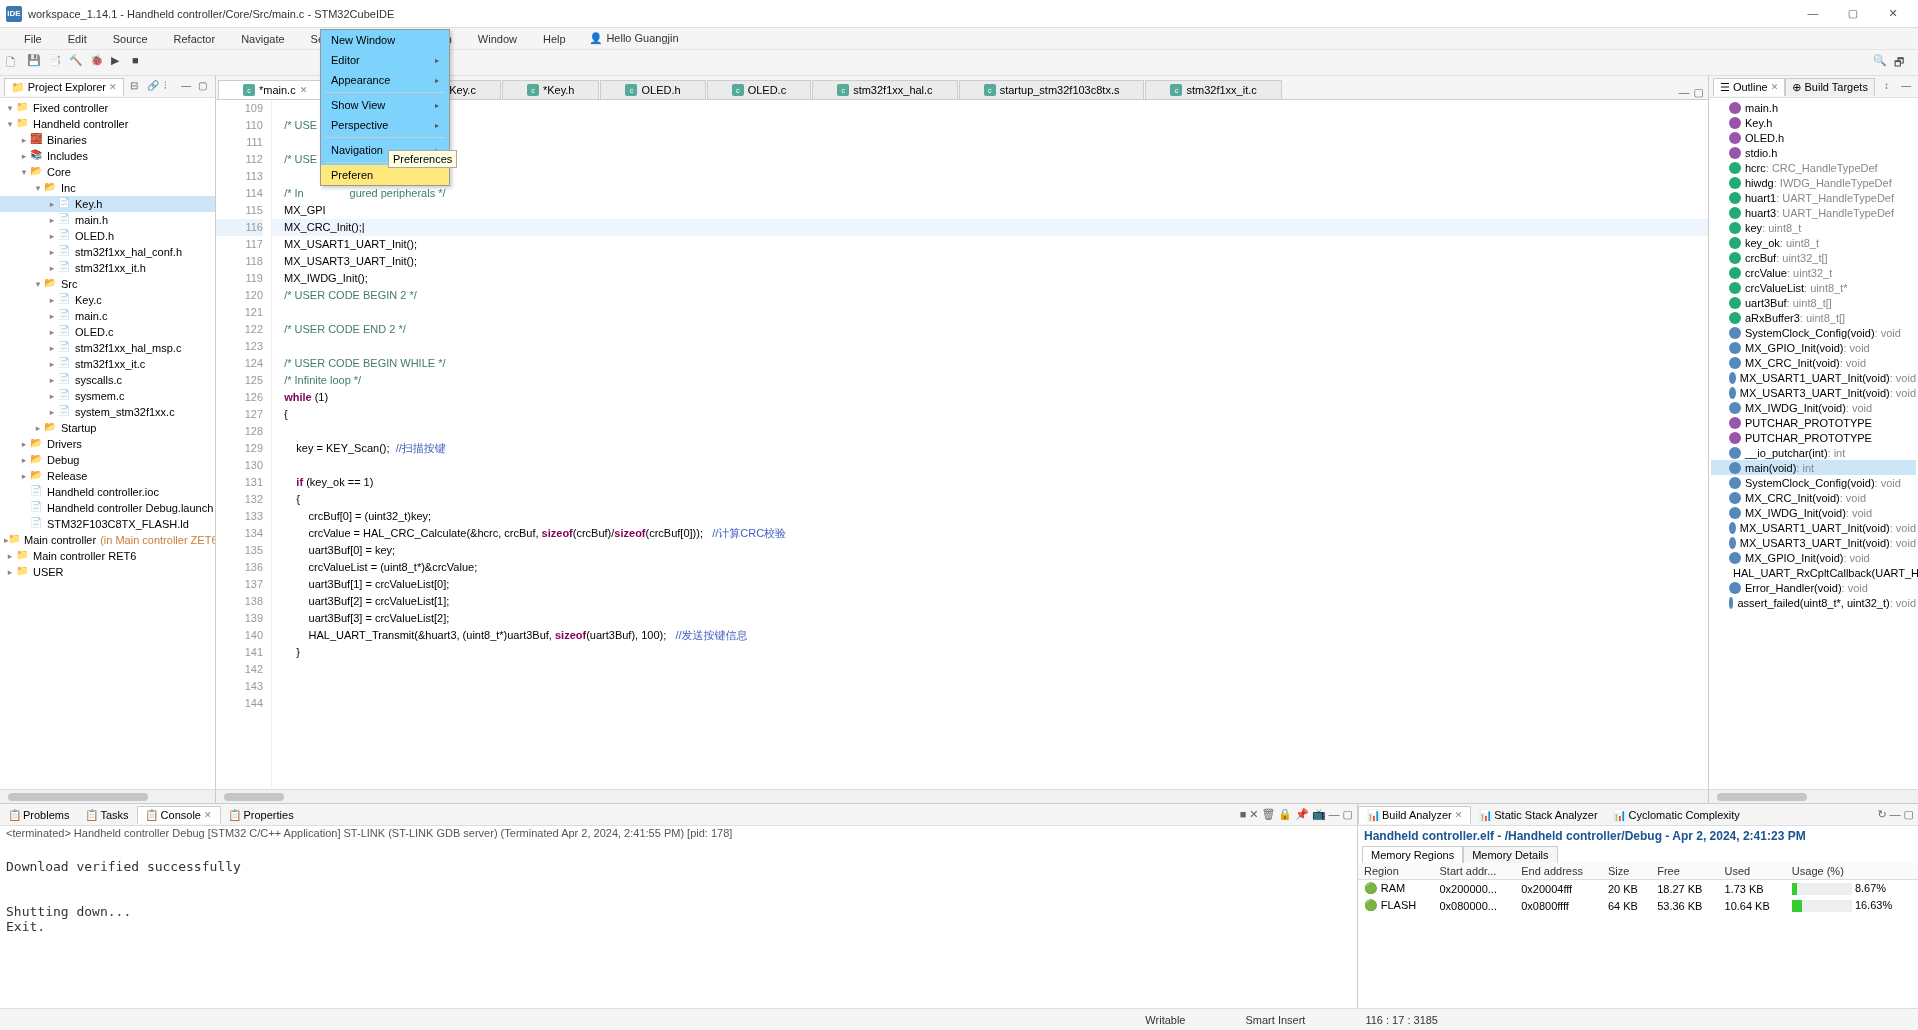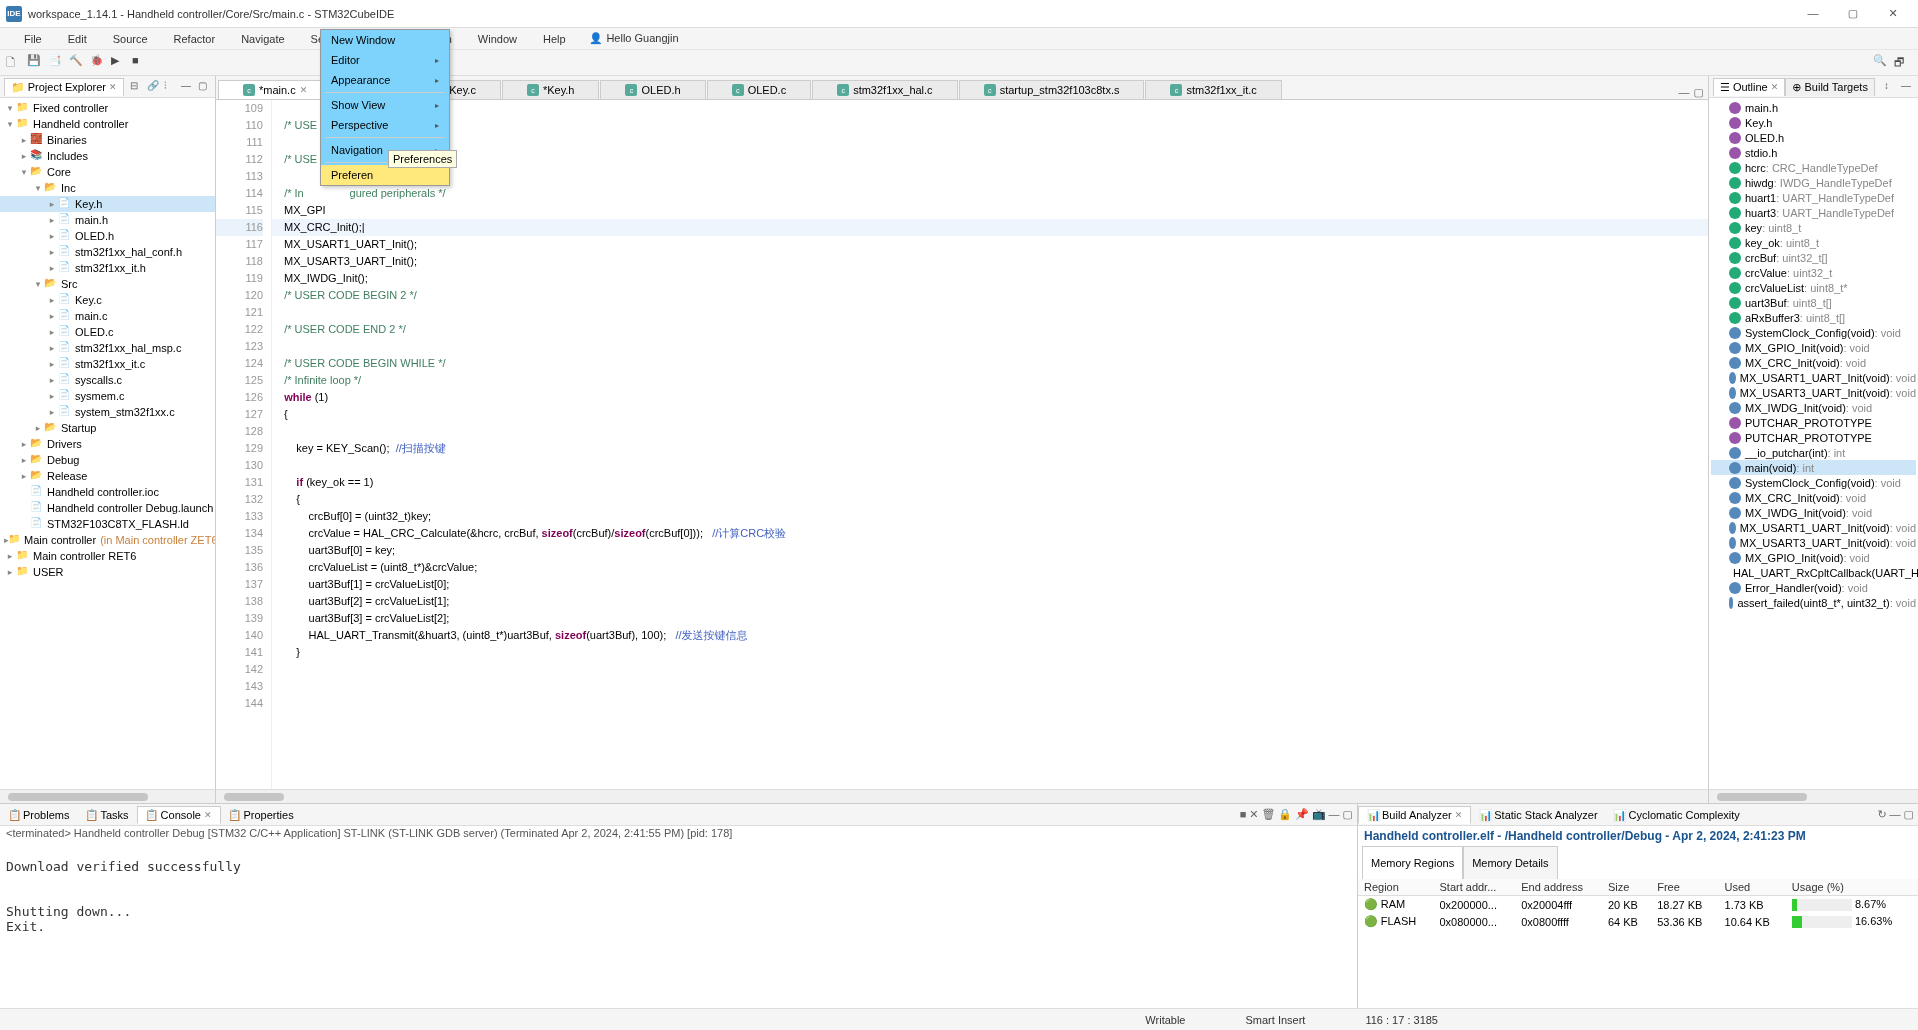--- a/index.html
+++ b/index.html
@@ -65,21 +65,21 @@
 .bottom-right { width: 560px; background: #fff; display: flex; flex-direction: column; }
 .btabs { height: 22px; background: #f5f5f5; display: flex; align-items: center; border-bottom: 1px solid #ddd; }
 .btabs .btab { padding: 2px 8px; display: flex; align-items: center; gap: 3px; }
 .btabs .btab.active { background: #fff; border: 1px solid #ccc; border-bottom: 1px solid #fff; }
 .btabs .btab .bicon { width: 12px; height: 12px; }
 .btabs .bctl { margin-left: auto; display: flex; gap: 3px; padding-right: 4px; color: #666; font-size: 10px; }
 .console-title { padding: 1px 6px; color: #555; font-size: 11px; }
 .console-out { flex: 1; padding: 4px 6px; font-family: Consolas, monospace; font-size: 13px; color: #333; white-space: pre; overflow: auto; }
 .build-title { padding: 3px 6px; color: #1a5490; font-weight: bold; font-size: 12px; }
 .mem-tabs { display: flex; padding-left: 4px; }
-.mem-tabs .mtab { padding: 10px 8px; border: 1px solid #ccc; border-bottom: none; background: #f5f5f5; }
+.mem-tabs .mtab { padding: 2px 8px; border: 1px solid #ccc; border-bottom: none; background: #f5f5f5; }
 .mem-tabs .mtab.active { background: #fff; }
 .mem-table { flex: 1; }
 .mem-table table { width: 100%; border-collapse: collapse; }
 .mem-table th { text-align: left; padding: 2px 6px; border-bottom: 1px solid #ddd; color: #333; font-weight: normal; background: #fafafa; }
 .mem-table td { padding: 2px 6px; }
 .usage-bar { display: inline-block; width: 60px; height: 12px; background: #eee; position: relative; vertical-align: middle; }
 .usage-bar .fill { position: absolute; left: 0; top: 0; bottom: 0; background: #3c3; }
 .statusbar { height: 22px; background: #f5f5f5; border-top: 1px solid #ddd; display: flex; align-items: center; padding: 0 20px; gap: 60px; color: #333; }
 .statusbar .sfill { flex: 1; }
 .hscroll { height: 14px; background: #f0f0f0; border-top: 1px solid #ddd; display:flex; align-items:center; }

